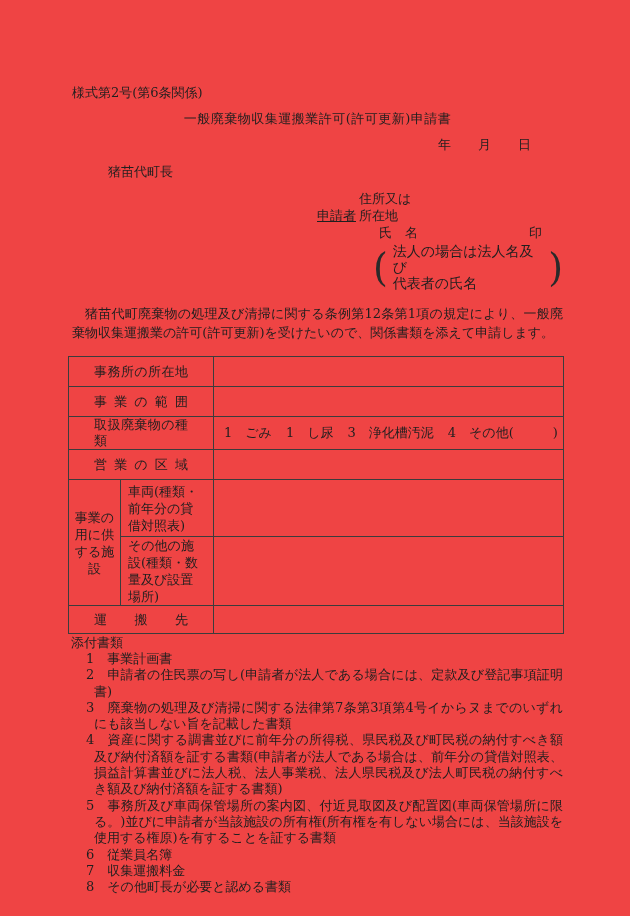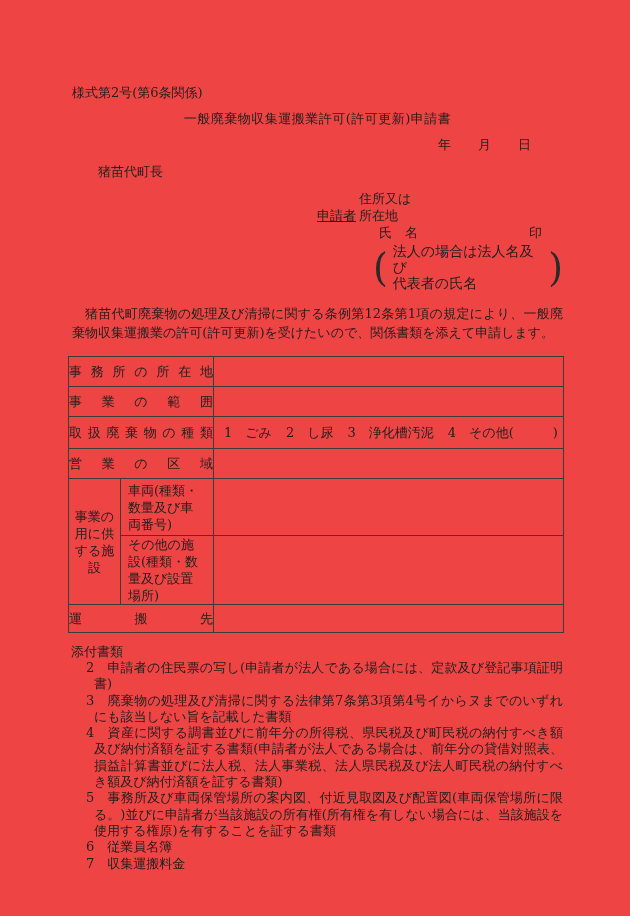--- a/index.html
+++ b/index.html
@@ -11,21 +11,21 @@
     color: #1f1f1f;
     font-family: "DejaVu Serif", "Liberation Serif", serif;
     font-size: 13px;
     box-sizing: border-box;
     padding: 86px 67px 0 72px;
     overflow: hidden;
   }
   .form-number { line-height: 14px; }
   .doc-title { text-align: center; margin-top: 12px; line-height: 14px; letter-spacing: 0.5px; }
   .date-line { display: flex; justify-content: flex-end; gap: 27px; padding-right: 32px; margin-top: 12px; line-height: 14px; }
-  .addressee { margin-left: 26px; margin-top: 13px; line-height: 14px; }
+  .addressee { margin-left: 36px; margin-top: 13px; line-height: 14px; }
 
   .applicant { display: flex; margin-left: 245px; margin-top: 11px; }
   .applicant-label { line-height: 17px; padding-top: 17px; margin-right: 3px; text-decoration: underline; }
   .applicant-fields { width: 183px; line-height: 17px; }
   .name-row { display: flex; justify-content: space-between; margin-left: 20px; }
 
   .legal-note { display: flex; align-items: center; margin-left: 301px; margin-top: 2px; }
   .big-paren { font-size: 38px; font-weight: 400; line-height: 34px; transform: scaleY(1.05); color:#2a2a2a; }
   .legal-note-lines { padding: 0 5px; font-size: 14px; line-height: 16px; }
 
@@ -39,36 +39,36 @@
   }
 
   table.form-table {
     border-collapse: collapse;
     margin-left: -4px;
     width: 495px;
     table-layout: fixed;
   }
   .form-table td { border: 1px solid #3c3c3c; vertical-align: middle; }
   td.lbl {
-    padding: 0 0;
+    padding: 0 25px;
     text-align: justify;
     text-align-last: justify;
     text-justify: inter-ideograph;
     line-height: 16px;
   }
   td.outer-lbl { padding: 0 5px; line-height: 17px; word-break: break-all; text-align: center; }
   td.sub-lbl { padding: 0 7px; line-height: 17px; word-break: break-all; }
   td.val { padding: 0 10px; }
   .waste-options { display: flex; align-items: center; gap: 14px; white-space: nowrap; }
   tr.h29 td { height: 29px; }
   tr.h31 td { height: 31px; }
   tr.h56 td { height: 56px; }
   tr.h27 td { height: 27px; }
 
-  .attachments { margin-top: 10px; margin-left: -1px; width: 492px; }
+  .attachments { margin-left: -1px; width: 492px; }
   .att-heading { line-height: 17px; }
   .att-item {
     padding-left: 23px;
     text-indent: -8px;
     text-align: justify;
     line-height: 16.3px;
   }
   .att-num { display: inline; margin-right: 13px; }
 </style>
 </head>
@@ -124,61 +124,67 @@
     </tr>
     <tr class="h29">
       <td class="lbl" colspan="2">事業の範囲</td>
       <td class="val"></td>
     </tr>
     <tr class="h31">
       <td class="lbl" colspan="2">取扱廃棄物の種類</td>
       <td class="val">
         <div class="waste-options">
           <span>1　ごみ</span>
-          <span>2　し尿</span>
+          <span>1　し尿</span>
           <span>3　浄化槽汚泥</span>
           <span>4　その他(　　　)</span>
         </div>
       </td>
     </tr>
     <tr class="h29">
       <td class="lbl" colspan="2">営業の区域</td>
       <td class="val"></td>
     </tr>
     <tr class="h56">
       <td class="outer-lbl" rowspan="2">事業の用に供する施設</td>
-      <td class="sub-lbl">車両(種類・数量及び車両番号)</td>
+      <td class="sub-lbl">車両(種類・前年分の貸借対照表)</td>
       <td class="val"></td>
     </tr>
     <tr class="h56">
       <td class="sub-lbl">その他の施設(種類・数量及び設置場所)</td>
       <td class="val"></td>
     </tr>
     <tr class="h27">
       <td class="lbl" colspan="2">運搬先</td>
       <td class="val"></td>
     </tr>
   </tbody>
     </table>
 
   <div class="attachments">
     <div class="att-heading">添付書類</div>
+    <div class="att-item">
+      <span class="att-num">1</span><span>事業計画書</span>
+    </div>
     <div class="att-item">
       <span class="att-num">2</span><span>申請者の住民票の写し(申請者が法人である場合には、定款及び登記事項証明書)</span>
     </div>
     <div class="att-item">
       <span class="att-num">3</span><span>廃棄物の処理及び清掃に関する法律第7条第3項第4号イからヌまでのいずれにも該当しない旨を記載した書類</span>
     </div>
     <div class="att-item">
       <span class="att-num">4</span><span>資産に関する調書並びに前年分の所得税、県民税及び町民税の納付すべき額及び納付済額を証する書類(申請者が法人である場合は、前年分の貸借対照表、損益計算書並びに法人税、法人事業税、法人県民税及び法人町民税の納付すべき額及び納付済額を証する書類)</span>
     </div>
     <div class="att-item">
       <span class="att-num">5</span><span>事務所及び車両保管場所の案内図、付近見取図及び配置図(車両保管場所に限る。)並びに申請者が当該施設の所有権(所有権を有しない場合には、当該施設を使用する権原)を有することを証する書類</span>
     </div>
     <div class="att-item">
       <span class="att-num">6</span><span>従業員名簿</span>
     </div>
     <div class="att-item">
       <span class="att-num">7</span><span>収集運搬料金</span>
     </div>
+    <div class="att-item">
+      <span class="att-num">8</span><span>その他町長が必要と認める書類</span>
+    </div>
   </div>
 
 </div>
 
 </body></html>

